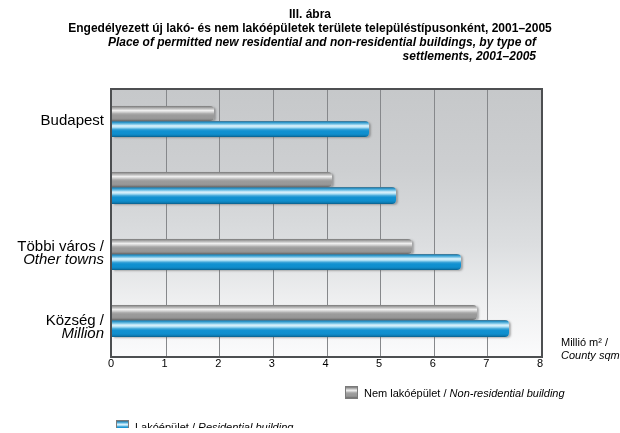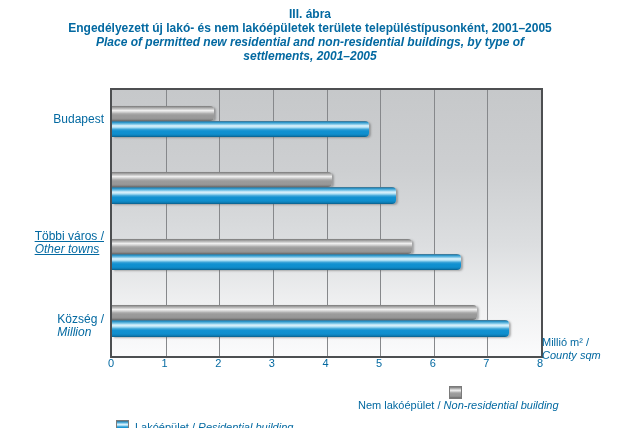--- a/index.html
+++ b/index.html
@@ -1,41 +1,41 @@
 <!DOCTYPE html>
 <html><head>
 <meta charset="utf-8">
 <style>
   html,body{margin:0;padding:0;background:#ffffff;}
   .figure{
     position:relative;width:620px;height:428px;background:#ffffff;
-    font-family:"Liberation Sans","DejaVu Sans",sans-serif;color:#0369a1;overflow:hidden;
+    font-family:"Liberation Sans","DejaVu Sans",sans-serif;color:#000000;overflow:hidden;
   }
   .title-block{position:absolute;top:7px;left:0;width:620px;text-align:center;
     font-weight:bold;font-size:12px;line-height:14px;}
-  .title-en{font-style:italic;max-width:452px;margin:0 auto;}
+  .title-en{font-style:italic;max-width:452px;margin:0 auto;text-align:right;}
   .plot{
     position:absolute;left:110px;top:88px;width:429px;height:266px;
     border:2px solid #4d4f51;
     background:linear-gradient(180deg,#c6c8ca 0%,#cdcfd1 30%,#dcdee0 58%,#eff0f1 80%,#fbfbfc 100%);
   }
   .grid{position:absolute;top:0;bottom:0;width:1px;background:#86888b;z-index:1;}
   .bar{position:absolute;left:0;z-index:2;border-radius:0 4px 4px 0;
     box-shadow:2px 1px 2px rgba(90,90,90,0.45);}
   .bar-res{background:linear-gradient(180deg,
     #476e85 0%,#2d95c8 9%,#7cc6e8 20%,#dff3fc 30%,#aee0f5 40%,
     #3ba4d8 52%,#1191d1 62%,#0f8ecd 82%,#0c79b0 93%,#0a5c86 100%);}
   .bar-nonres{background:linear-gradient(180deg,
     #787878 0%,#9c9c9c 9%,#c6c6c6 20%,#eeeeee 30%,#d4d4d4 40%,
     #a8a8a8 52%,#9b9b9b 62%,#989898 82%,#828282 93%,#666666 100%);}
   .cat{position:absolute;right:516px;transform:translateY(-50%);
-    font-size:12px;line-height:13px;white-space:nowrap;}
+    text-align:right;font-size:15px;line-height:13px;white-space:nowrap;}
   .it{font-style:italic;}
   .tick{position:absolute;top:357px;transform:translateX(-50%);font-size:11px;}
-  .axis-unit{position:absolute;left:542px;top:336px;font-size:11px;line-height:13px;white-space:nowrap;}
+  .axis-unit{position:absolute;left:561px;top:336px;font-size:11px;line-height:13px;white-space:nowrap;}
   .litem{position:absolute;top:386px;font-size:11px;white-space:nowrap;display:flex;align-items:center;}
   .sw{display:inline-block;width:13px;height:13px;margin-right:6px;border:1px solid #7a7a7a;box-sizing:border-box;}
 </style>
 </head>
 <body>
 
 <div class="figure">
 
   <div class="title-block">
     <div>III. ábra</div>
@@ -60,21 +60,21 @@
       <div class="bar bar-nonres" style="top: 215px; height: 15px; width: 364.65px;"></div>
       <div class="bar bar-res" style="top: 230px; height: 16.5px; width: 396.825px;"></div>
     </div>
 
   <div id="ylabels">
       <div class="cat" style="top: 119px;">
         <div>Budapest</div>
       </div>
       <div class="cat" style="top: 185.5px;">
       </div>
-      <div class="cat" style="top: 243px; text-decoration: underline;">
+      <div class="cat" style="top: 252px;">
         <div>Többi város /</div>
         <div class="it">Other towns</div>
       </div>
       <div class="cat" style="top: 326px;">
         <div>Község /</div>
         <div class="it">Million</div>
       </div>
     </div>
 
   <div id="xticks">
@@ -92,19 +92,19 @@
   <div class="axis-unit">
     <div>Millió m² /</div>
     <div class="it">County sqm</div>
   </div>
 
   <div id="legend">
       <div class="litem" style="left: 116px; margin-top: 34px;">
         <span class="sw bar-res"></span>
         <span><span>Lakóépület / </span><span class="it">Residential building</span></span>
       </div>
-      <div class="litem" style="left: 358px; flex-direction: column;">
+      <div class="litem" style="left: 345px;">
         <span class="sw bar-nonres"></span>
         <span><span>Nem lakóépület / </span><span class="it">Non-residential building</span></span>
       </div>
     </div>
 
 </div>
 
 </body></html>

